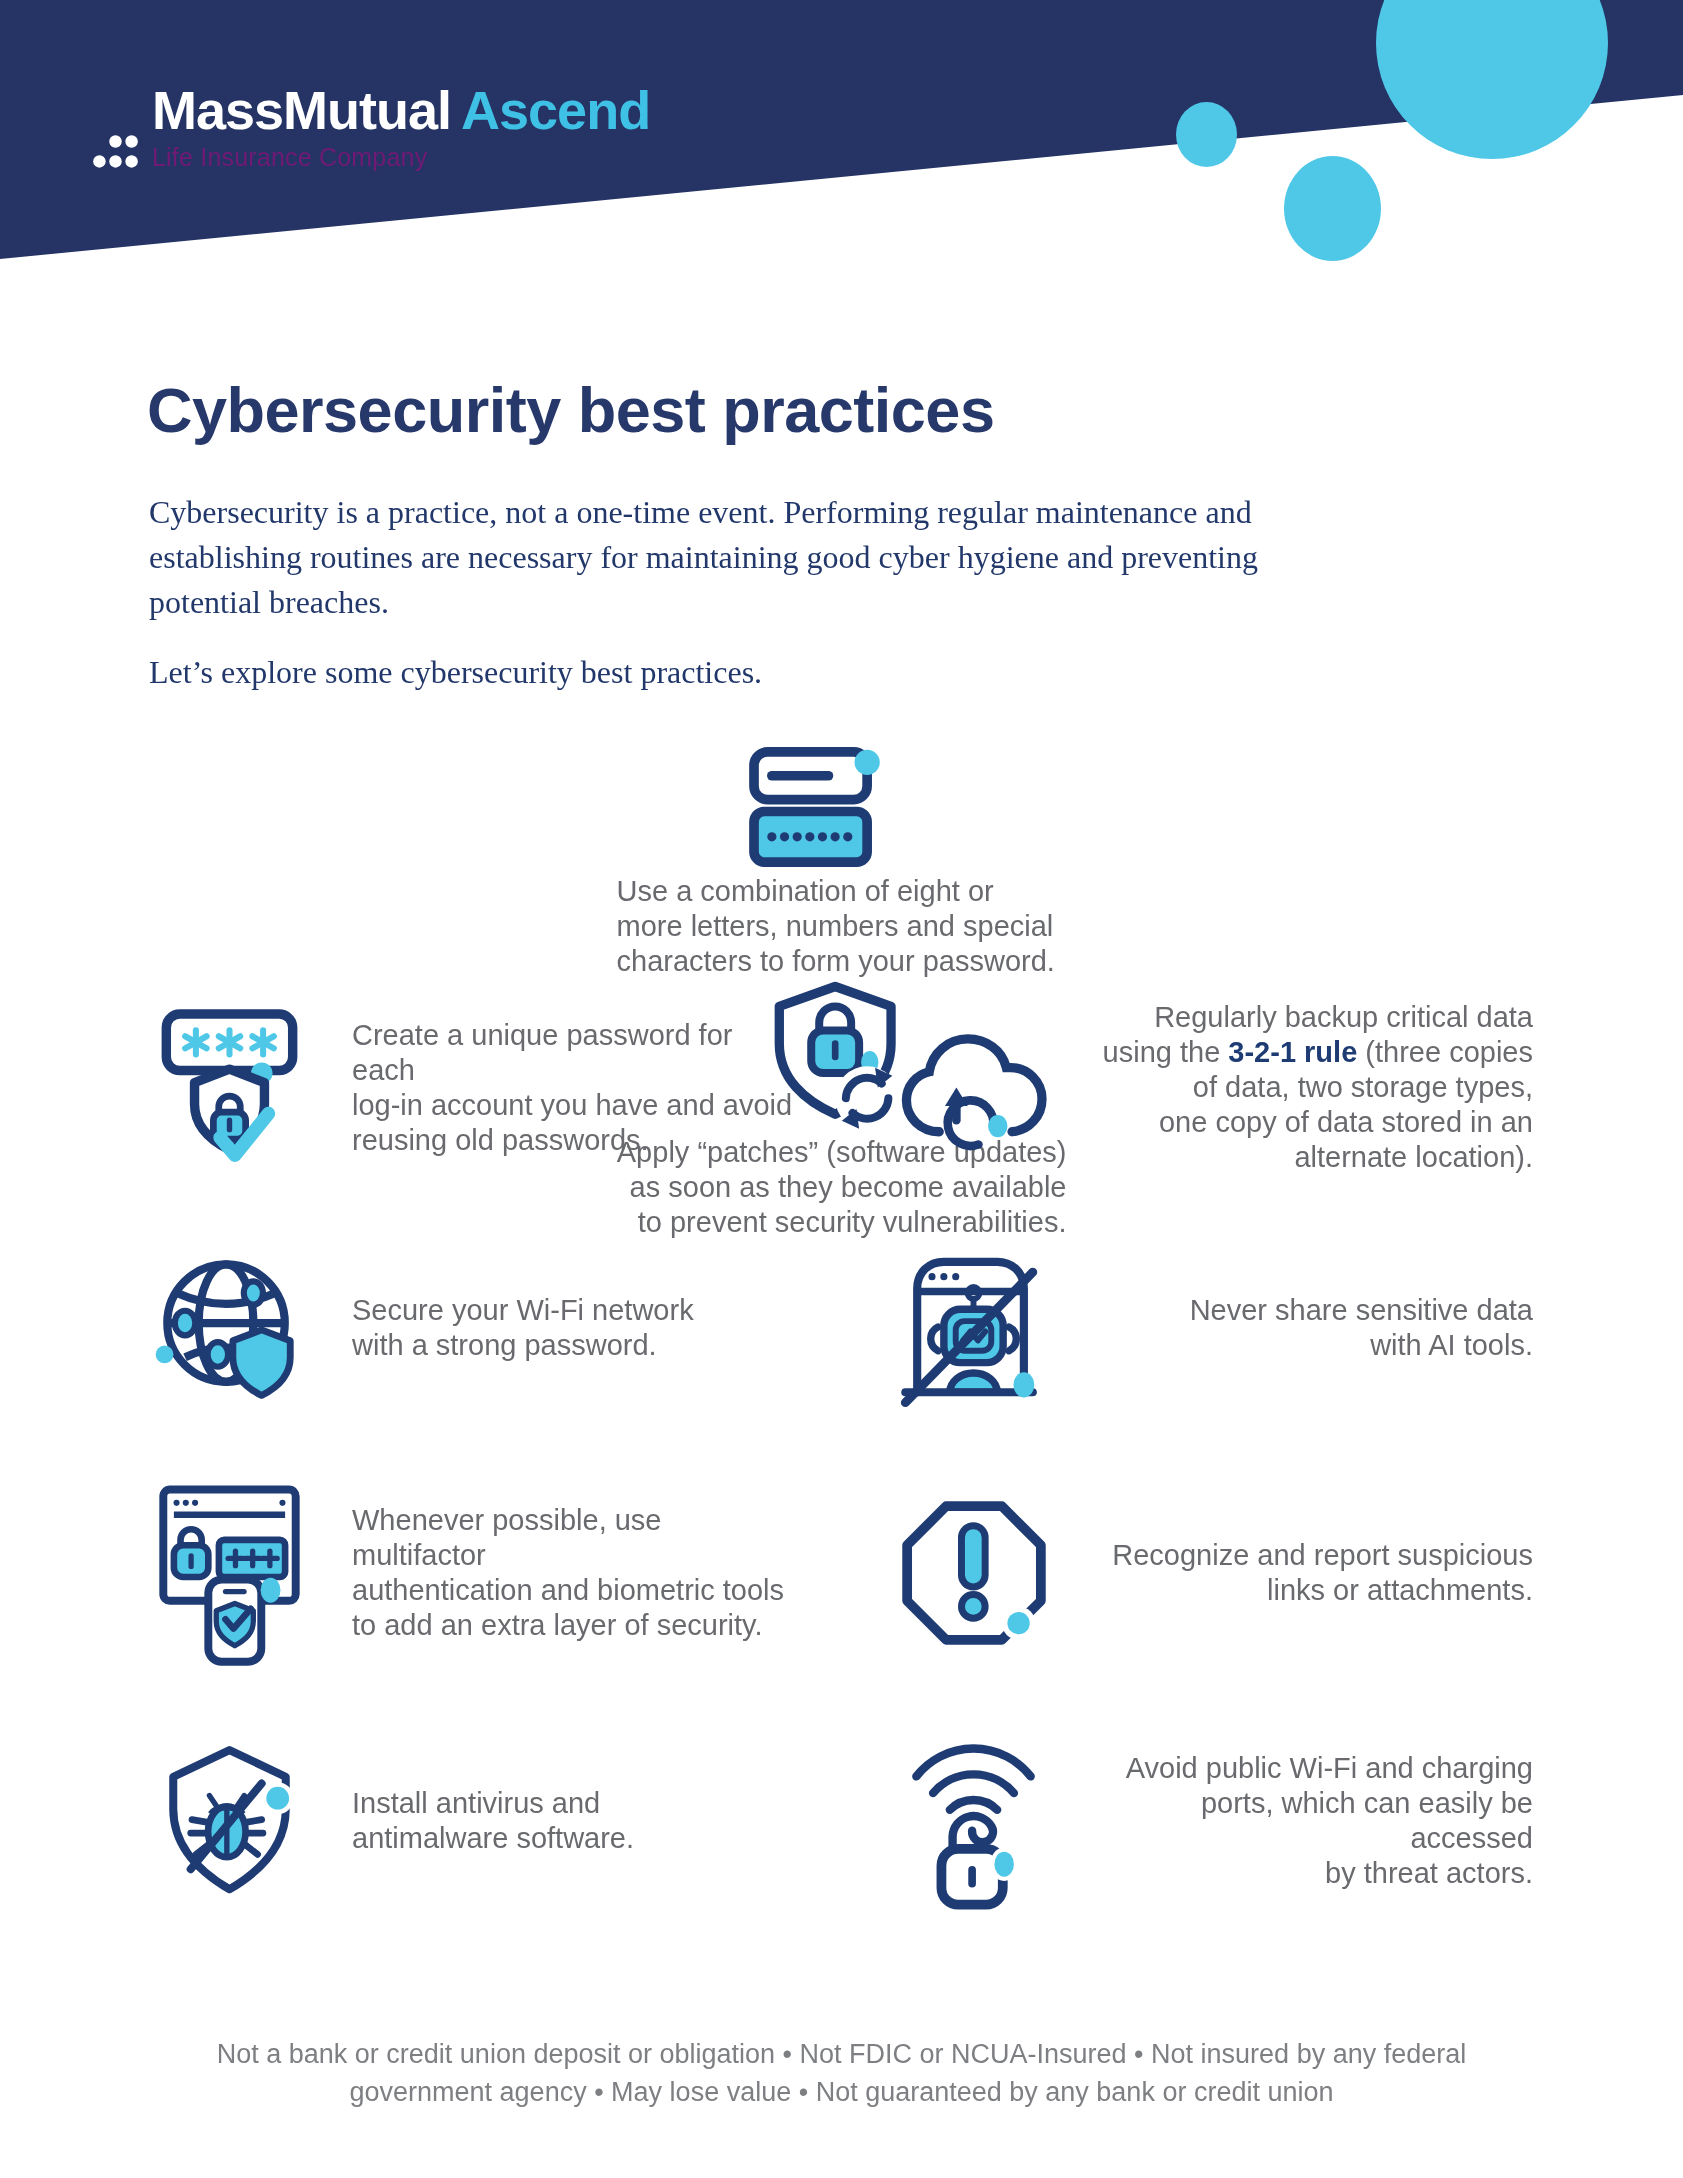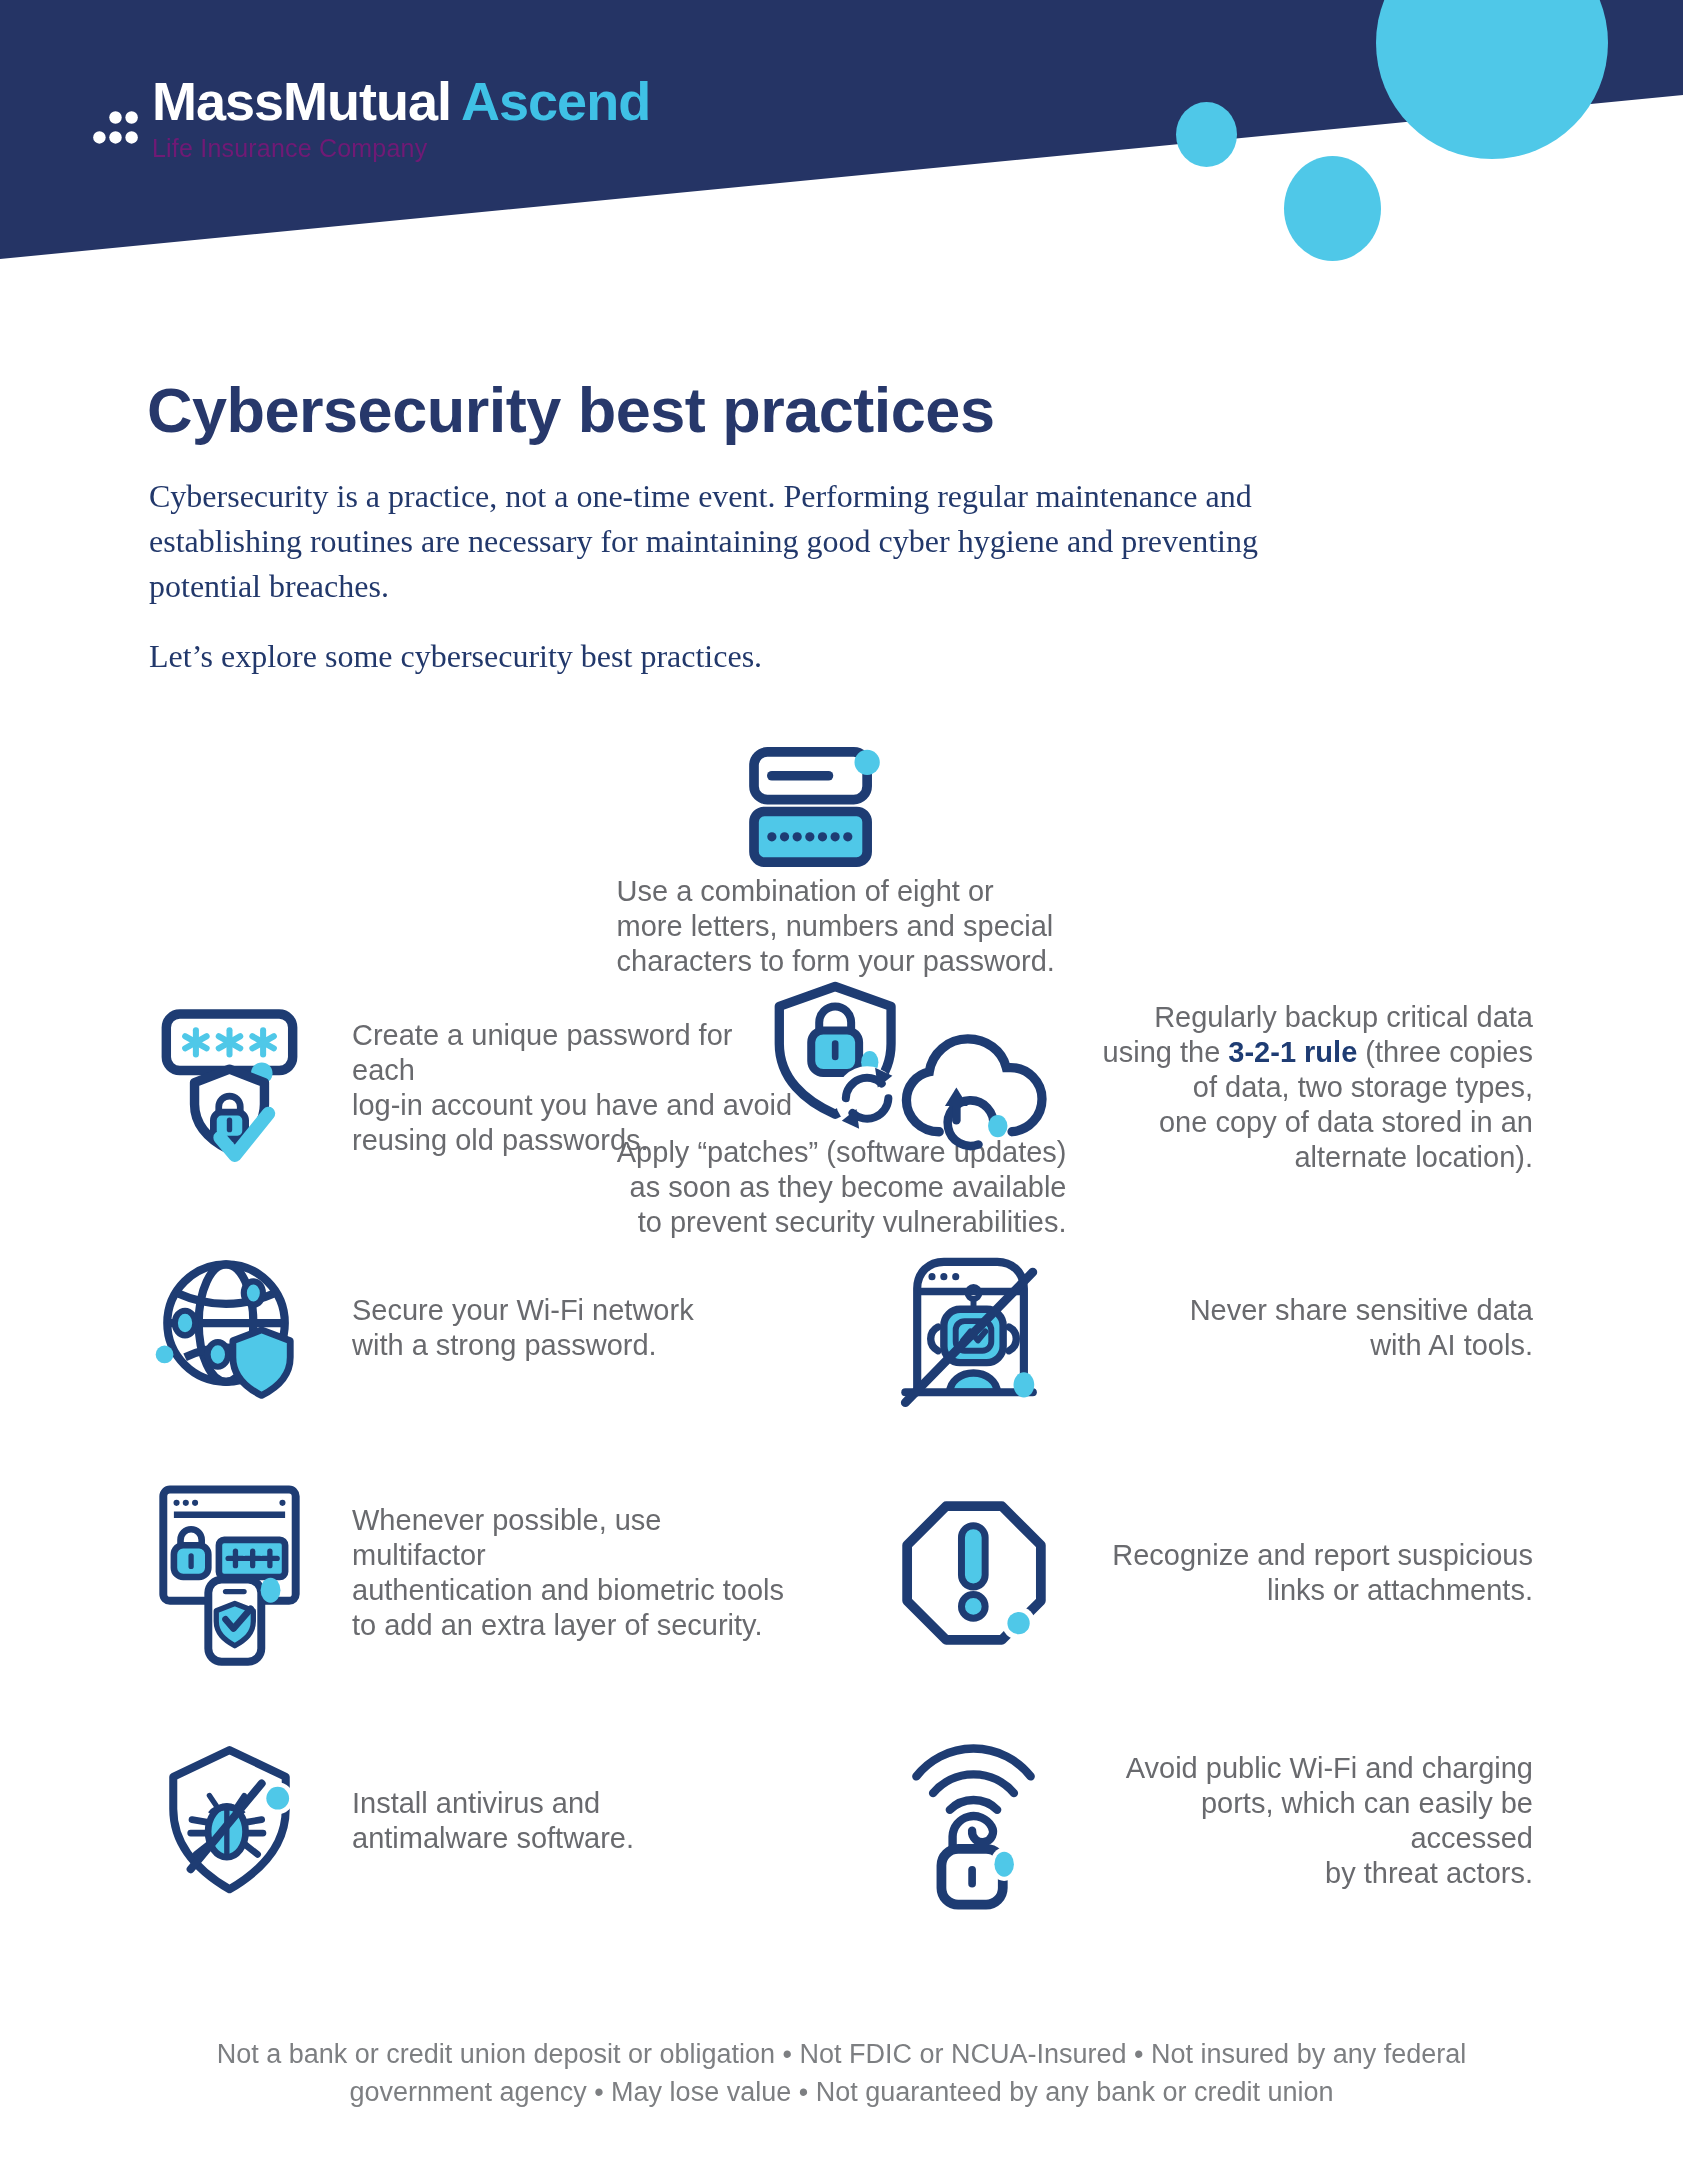--- a/index.html
+++ b/index.html
@@ -10,33 +10,33 @@
   
   .header-band {
     position:absolute; left:0; top:0; width:1683px; height:259px;
     background:#253465;
     clip-path:polygon(0 0, 1683px 0, 1683px 95px, 0 259px);
   }
   .deco-circle { position:absolute; background:#4fc8e8; border-radius:50%; }
   .deco-circle.c-small  { width:61px;  height:65px;  left:1176px; top:102px; }
   .deco-circle.c-medium { width:97px;  height:105px; left:1284px; top:156px; }
   .deco-circle.c-large  { width:232px; height:232px; left:1376px; top:-73px; }
-  .logo { position:absolute; left:89px; top:74px; display:flex; align-items:center; }
+  .logo { position:absolute; left:89px; top:83px; display:flex; align-items:flex-end; }
   .logo-dots { margin-top:16px; }
   .logo-textblock { margin-left:10px; }
   .logo-title { font-size:54px; font-weight:bold; color:#ffffff; letter-spacing:-1px; line-height:1; white-space:nowrap; }
   .logo-title .accent { color:#3fc1e6; margin-left:10px; }
   .logo-subtitle { font-size:25px; font-weight:normal; color:#701a75; margin-top:6px; letter-spacing:0.2px; }
   
   .page-title {
     position:absolute; left:147px; top:374px;
     font-size:63px; font-weight:bold; color:#27386b; letter-spacing:-0.5px;
   }
   .intro {
-    position:absolute; left:149px; top:474px;
+    position:absolute; left:149px; top:490px;
     font-family:"Liberation Serif", serif; font-size:32px; line-height:45px;
     color:#22386b;
   }
   .intro p { margin:0; white-space:pre-line; }
   .intro p + p { margin-top:25px; }
   
   .practices { position:absolute; left:147px; top:743px; width:1386px; }
   .prow { display:flex; align-items:center; }
   .prow.r1 { height:223px;flex-direction:column; } .prow.r2 { height:243px; } .prow.r3 { height:238px; }
   .prow.r4 { height:252px; } .prow.r5 { height:243px; }

